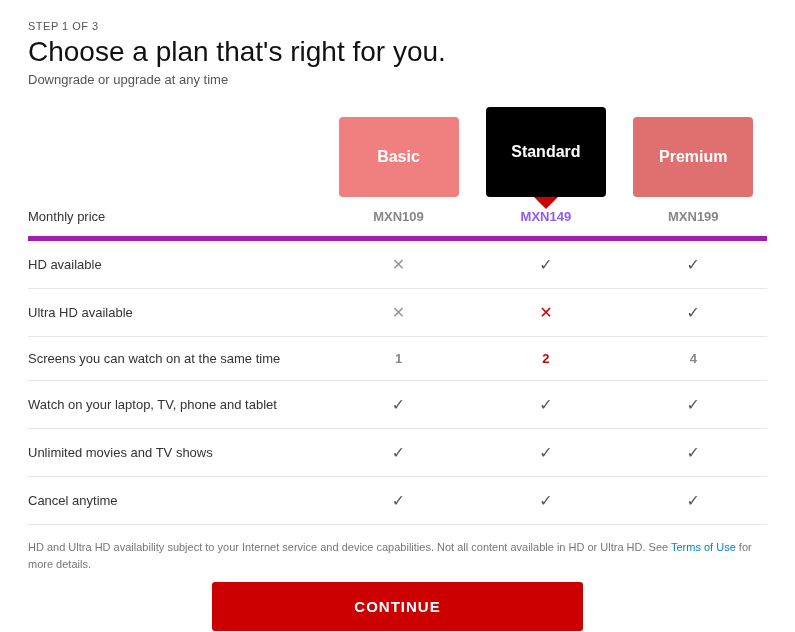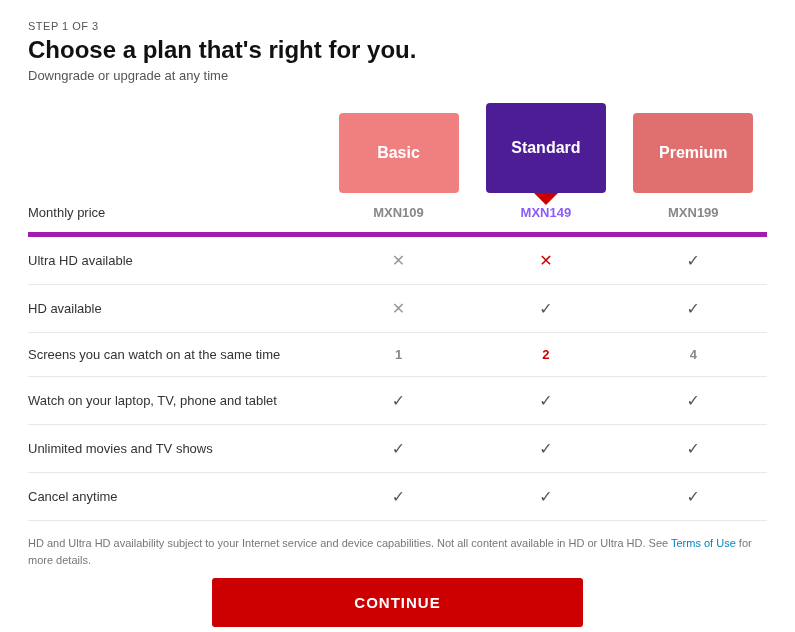--- a/index.html
+++ b/index.html
@@ -18,22 +18,22 @@
 
     .step-label {
       font-size: 11px;
       color: #555;
       margin-bottom: 4px;
       text-transform: uppercase;
       letter-spacing: 0.5px;
     }
 
     .page-title {
-      font-size: 24px;
-      font-weight: bold;
+      font-size: 28px;
+      font-weight: normal;
       color: #111;
       margin-bottom: 4px;
     }
 
     .subtitle {
       font-size: 13px;
       color: #555;
       margin-bottom: 20px;
     }
 
@@ -73,21 +73,21 @@
       font-size: 16px;
       color: #fff;
       position: relative;
     }
 
     .plan-card.basic {
       background: #f08080;
     }
 
     .plan-card.standard {
-      background: #4c1d95;
+      background: #000000;
       height: 90px;
     }
 
     .plan-card.standard::after {
       content: '';
       position: absolute;
       bottom: -12px;
       left: 50%;
       transform: translateX(-50%);
       border-left: 12px solid transparent;
@@ -235,30 +235,30 @@
         </td>
         <td>
           <span class="selected-price">MXN149</span>
         </td>
         <td>
           <span class="number-val">MXN199</span>
         </td>
       </tr>
 
       <tr class="feature-row">
+        <td class="label-col">HD available</td>
+        <td><span class="x-mark">✕</span></td>
+        <td><span class="check-mark">✓</span></td>
+        <td><span class="check-mark">✓</span></td>
+      </tr>
+
+      <tr class="feature-row">
         <td class="label-col">Ultra HD available</td>
         <td><span class="x-mark">✕</span></td>
         <td><span class="x-mark-red">✕</span></td>
-        <td><span class="check-mark">✓</span></td>
-      </tr>
-
-      <tr class="feature-row">
-        <td class="label-col">HD available</td>
-        <td><span class="x-mark">✕</span></td>
-        <td><span class="check-mark">✓</span></td>
         <td><span class="check-mark">✓</span></td>
       </tr>
 
       <tr class="feature-row">
         <td class="label-col">Screens you can watch on at the same time</td>
         <td><span class="number-val">1</span></td>
         <td><span class="number-val-red">2</span></td>
         <td><span class="number-val">4</span></td>
       </tr>
 

